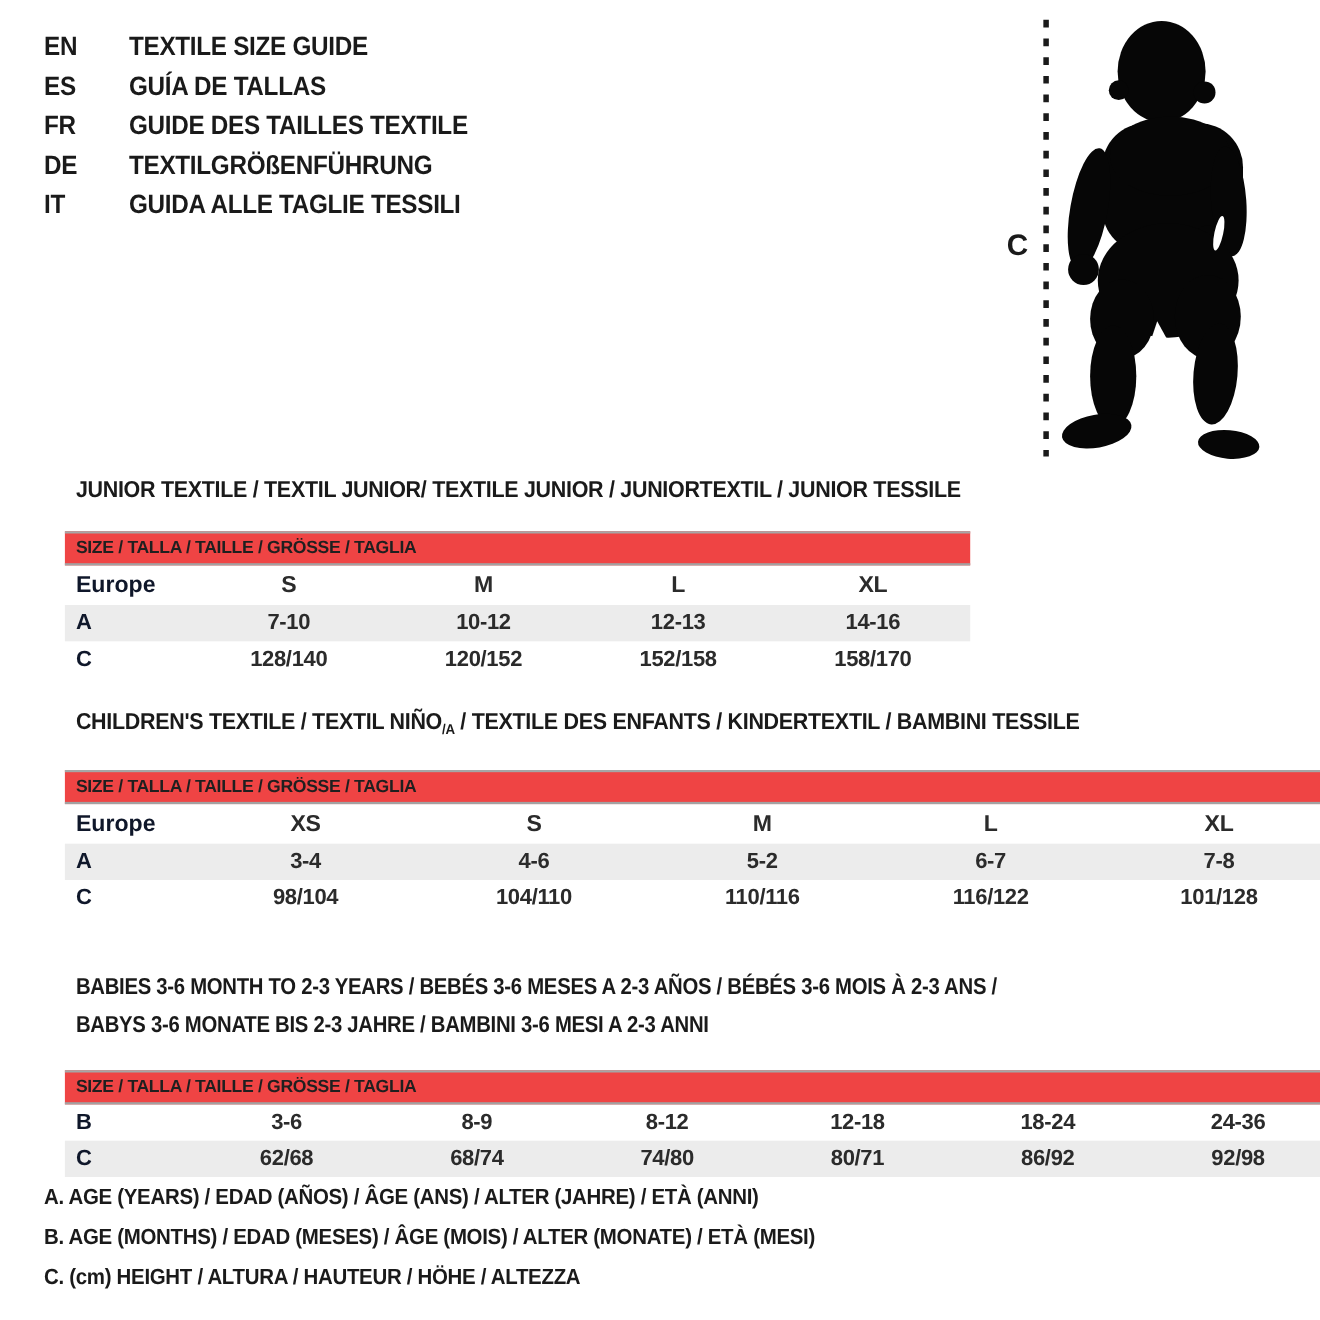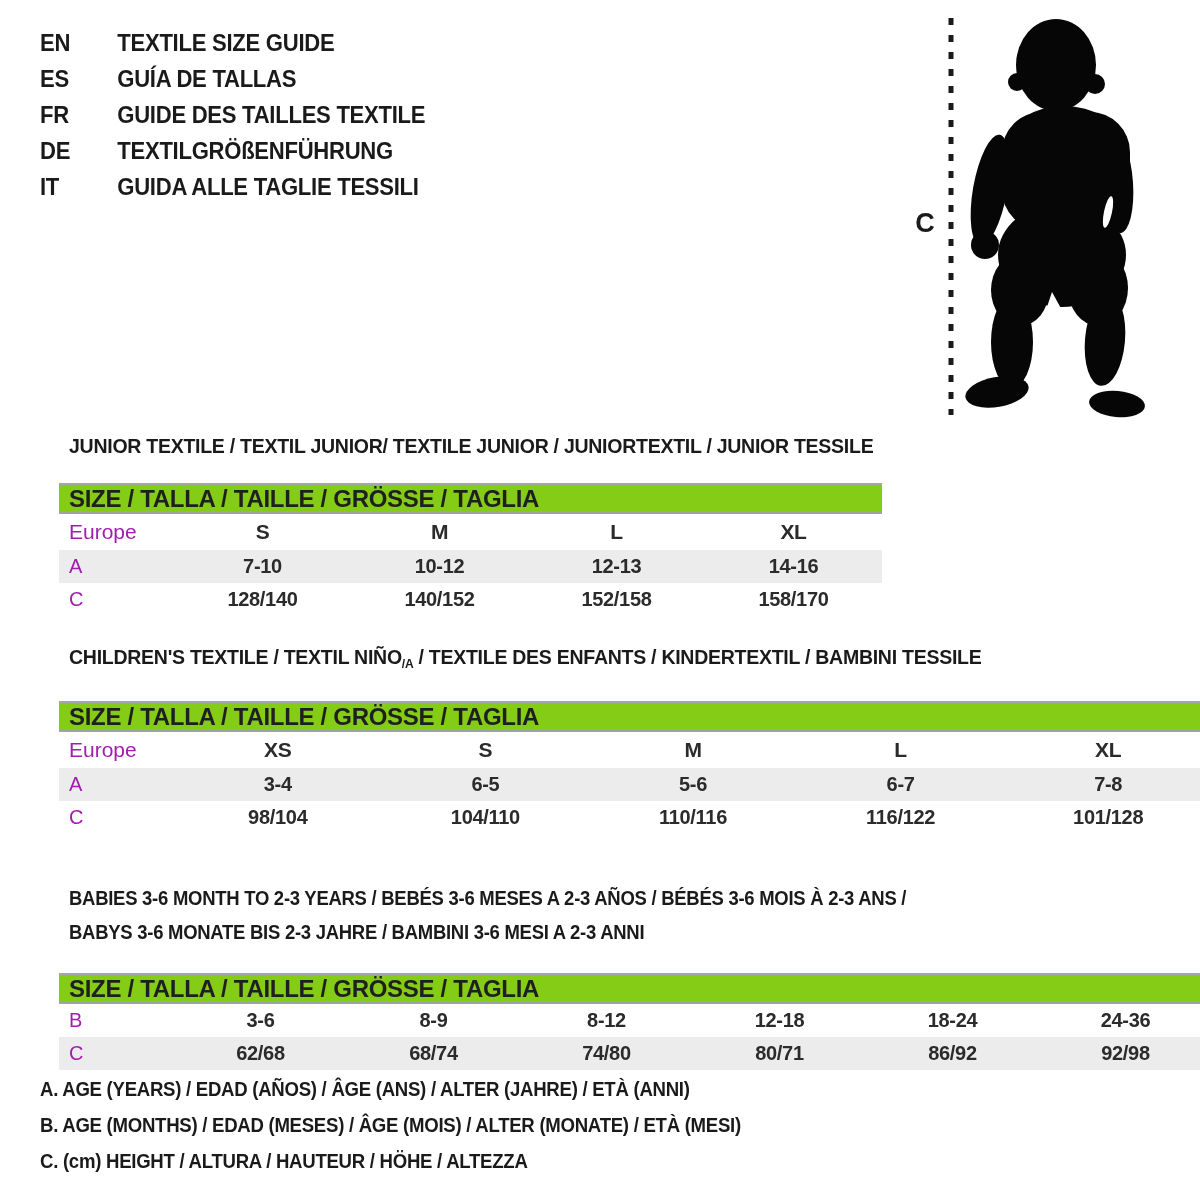--- a/index.html
+++ b/index.html
@@ -22,26 +22,26 @@
   #sec-babies { top:881px; }
   .section-title { margin-left:40px; font-weight:bold; font-size:21px; line-height:26px; letter-spacing:-0.3px; white-space:nowrap; transform:scaleX(0.93); transform-origin:left top; }
   #sec-babies .section-title { line-height:34px; transform:scaleX(0.88); }
   .sub { font-size:13px; vertical-align:-4px; font-weight:bold; }
 
   .size-table { margin-left:30px; }
   #sec-junior .size-table { margin-top:21px; width:823px; }
   #sec-children .size-table { margin-top:21px; width:1153px; }
   #sec-babies .size-table { margin-top:6px; width:1153px; }
 
-  .table-size-header { height:27px; background:#84cc16; border-top:2px solid #a6a6a6; border-bottom:2px solid #a2a2a2; display:flex; align-items:center; padding-left:10px; font-weight:bold; font-size:24px; letter-spacing:-0.3px; color:#1f1f1f;margin-top:24px; }
+  .table-size-header { height:27px; background:#ef4444; border-top:2px solid #a6a6a6; border-bottom:2px solid #a2a2a2; display:flex; align-items:center; padding-left:10px; font-weight:bold; font-size:16px; letter-spacing:-0.3px; color:#1f1f1f;margin-top:24px; }
   .t-row { display:flex; align-items:center; }
   .region-row { height:36px; font-size:21px; }
   .data-row { height:33px; font-size:20px; }
   .data-row.shaded { background:#ececec; }
-  .cell-label { width:115px; flex:0 0 115px; padding-left:10px; box-sizing:border-box; font-weight:normal; color:#a21caf; }
+  .cell-label { width:115px; flex:0 0 115px; padding-left:10px; box-sizing:border-box; font-weight:bold; color:#0f172a; }
   .cell-value { flex:1; text-align:center; font-weight:bold; color:#2b2b2b; letter-spacing:-0.3px; }
 
   
   .legend { position:absolute; left:40px; top:1071px; transform:scaleX(0.93); transform-origin:left top; }
   .legend-line { height:36px; display:flex; align-items:center; font-weight:bold; font-size:20px; letter-spacing:-0.3px; white-space:nowrap; }
 </style>
 </head>
 <body>
 
 <div class="page">
@@ -110,21 +110,21 @@
         <div class="t-row data-row shaded">
           <span class="cell-label">A</span>
           <span class="cell-value">7-10</span>
           <span class="cell-value">10-12</span>
           <span class="cell-value">12-13</span>
           <span class="cell-value">14-16</span>
         </div>
         <div class="t-row data-row">
           <span class="cell-label">C</span>
           <span class="cell-value">128/140</span>
-          <span class="cell-value">140/152</span>
+          <span class="cell-value">120/152</span>
           <span class="cell-value">152/158</span>
           <span class="cell-value">158/170</span>
         </div>
       </div>
     </div>
   <div class="section" id="sec-children">
       <div class="section-title"><span>CHILDREN'S TEXTILE / TEXTIL NIÑO</span><span class="sub">/A</span><span> / TEXTILE DES ENFANTS / KINDERTEXTIL / BAMBINI TESSILE</span></div>
       <div class="size-table">
         <div class="table-size-header">
           <span>SIZE / TALLA / TAILLE / GRÖSSE / TAGLIA</span>
@@ -133,22 +133,22 @@
           <span class="cell-label">Europe</span>
           <span class="cell-value">XS</span>
           <span class="cell-value">S</span>
           <span class="cell-value">M</span>
           <span class="cell-value">L</span>
           <span class="cell-value">XL</span>
         </div>
         <div class="t-row data-row shaded">
           <span class="cell-label">A</span>
           <span class="cell-value">3-4</span>
-          <span class="cell-value">6-5</span>
-          <span class="cell-value">5-6</span>
+          <span class="cell-value">4-6</span>
+          <span class="cell-value">5-2</span>
           <span class="cell-value">6-7</span>
           <span class="cell-value">7-8</span>
         </div>
         <div class="t-row data-row">
           <span class="cell-label">C</span>
           <span class="cell-value">98/104</span>
           <span class="cell-value">104/110</span>
           <span class="cell-value">110/116</span>
           <span class="cell-value">116/122</span>
           <span class="cell-value">101/128</span>

